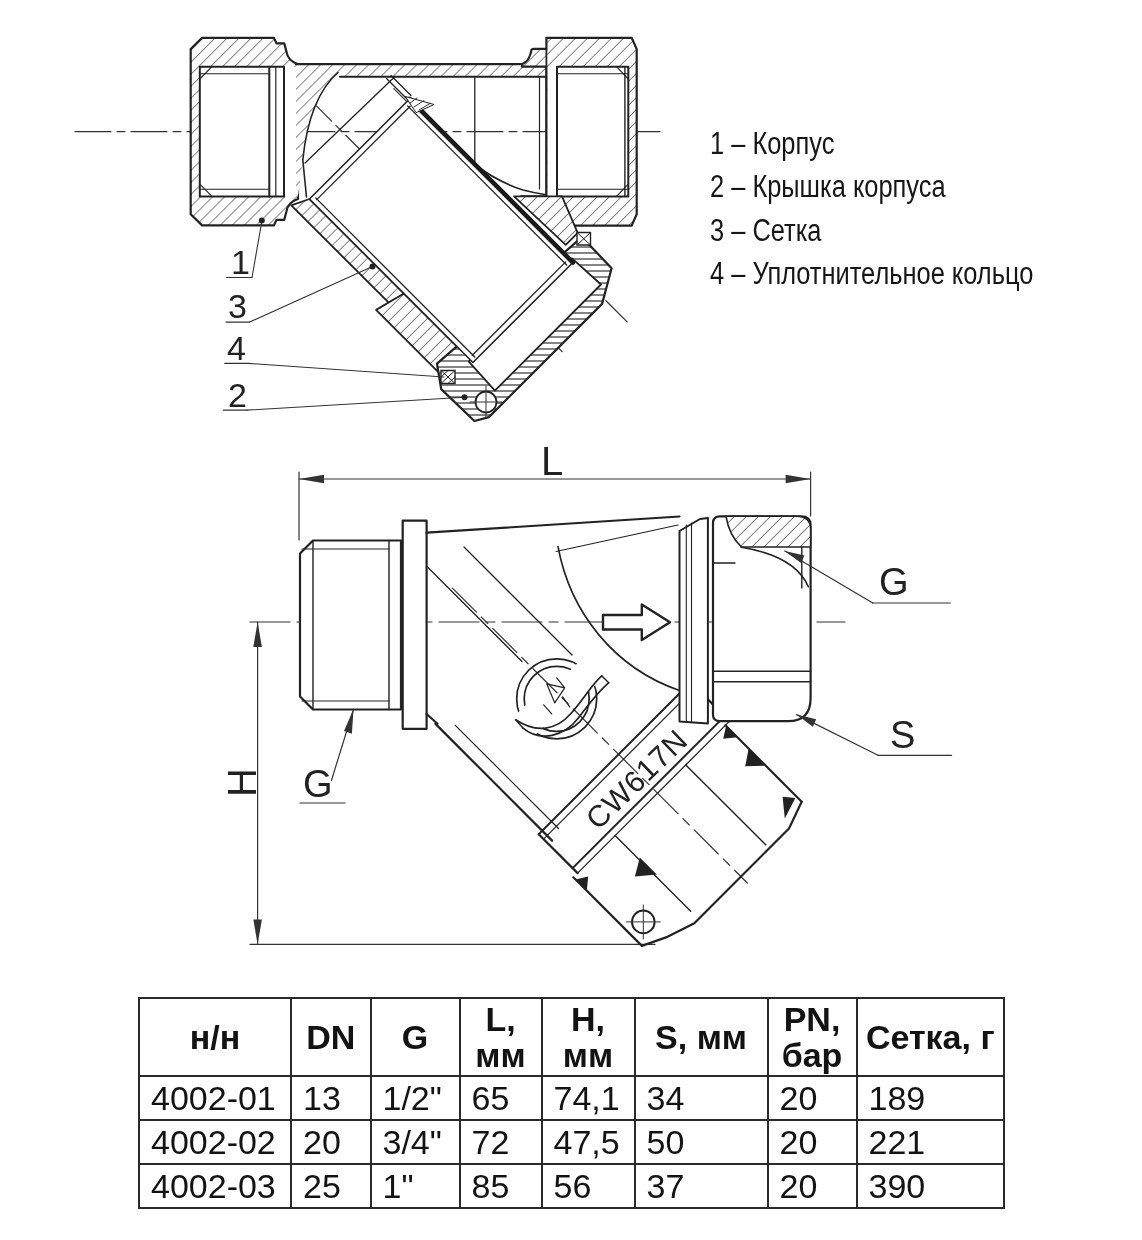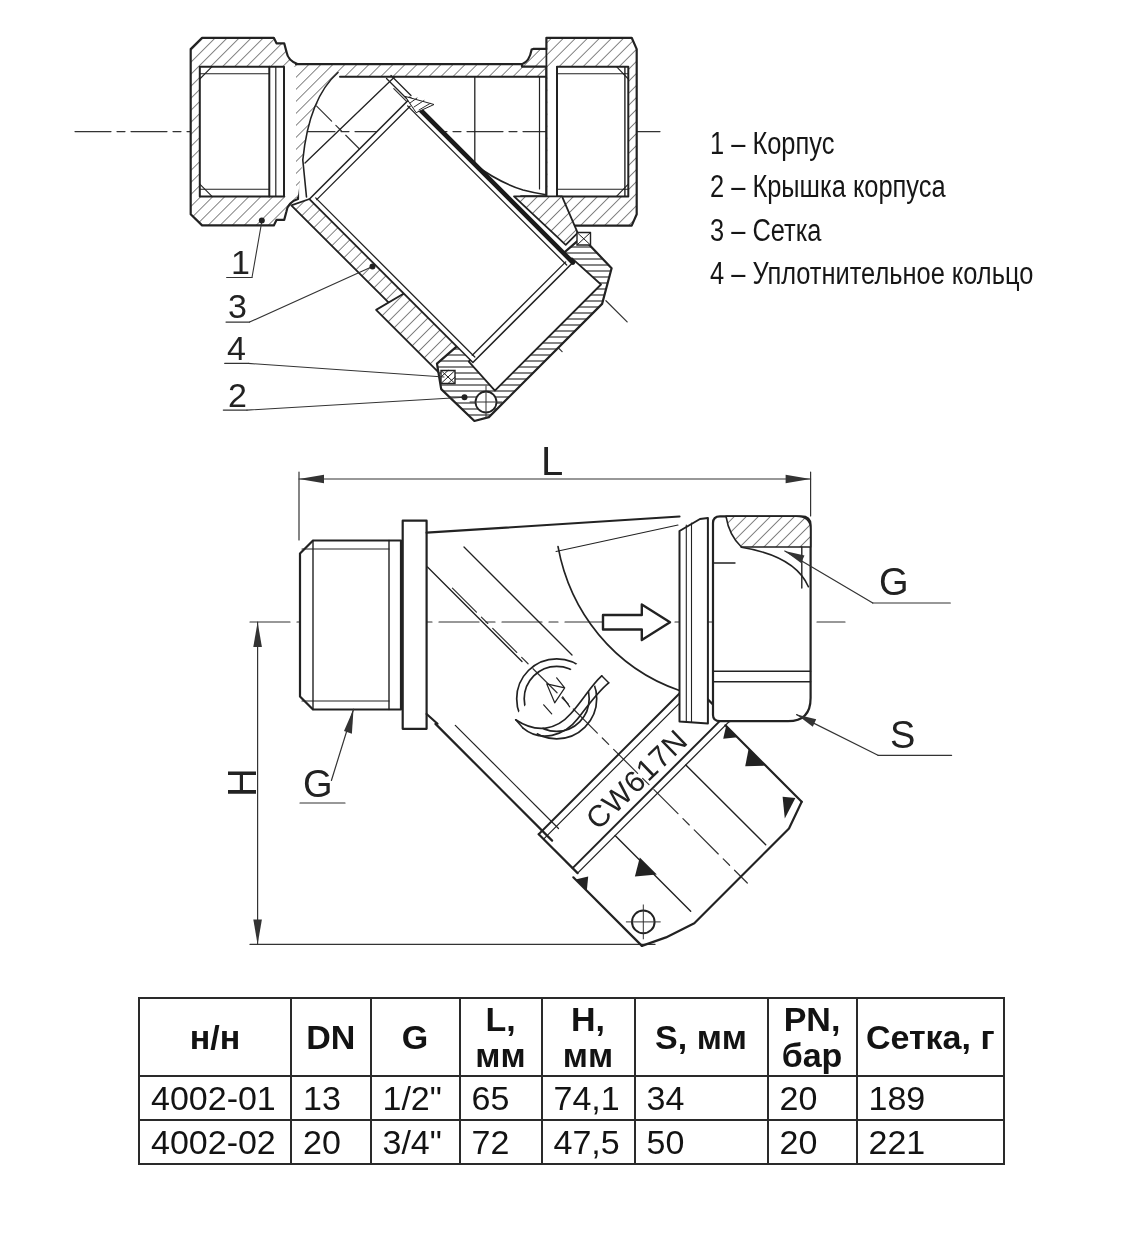--- a/index.html
+++ b/index.html
@@ -295,15 +295,25 @@
 <tr>
           <td>4002-02</td>
           <td>20</td>
           <td>3/4"</td>
           <td>72</td>
           <td>47,5</td>
           <td>50</td>
           <td>20</td>
           <td>221</td>
         </tr>
+<tr>
+          <td>4002-03</td>
+          <td>25</td>
+          <td>1"</td>
+          <td>85</td>
+          <td>56</td>
+          <td>37</td>
+          <td>20</td>
+          <td>390</td>
+        </tr>
 </tbody>
     </table>
 </div>
 
 </body></html>

